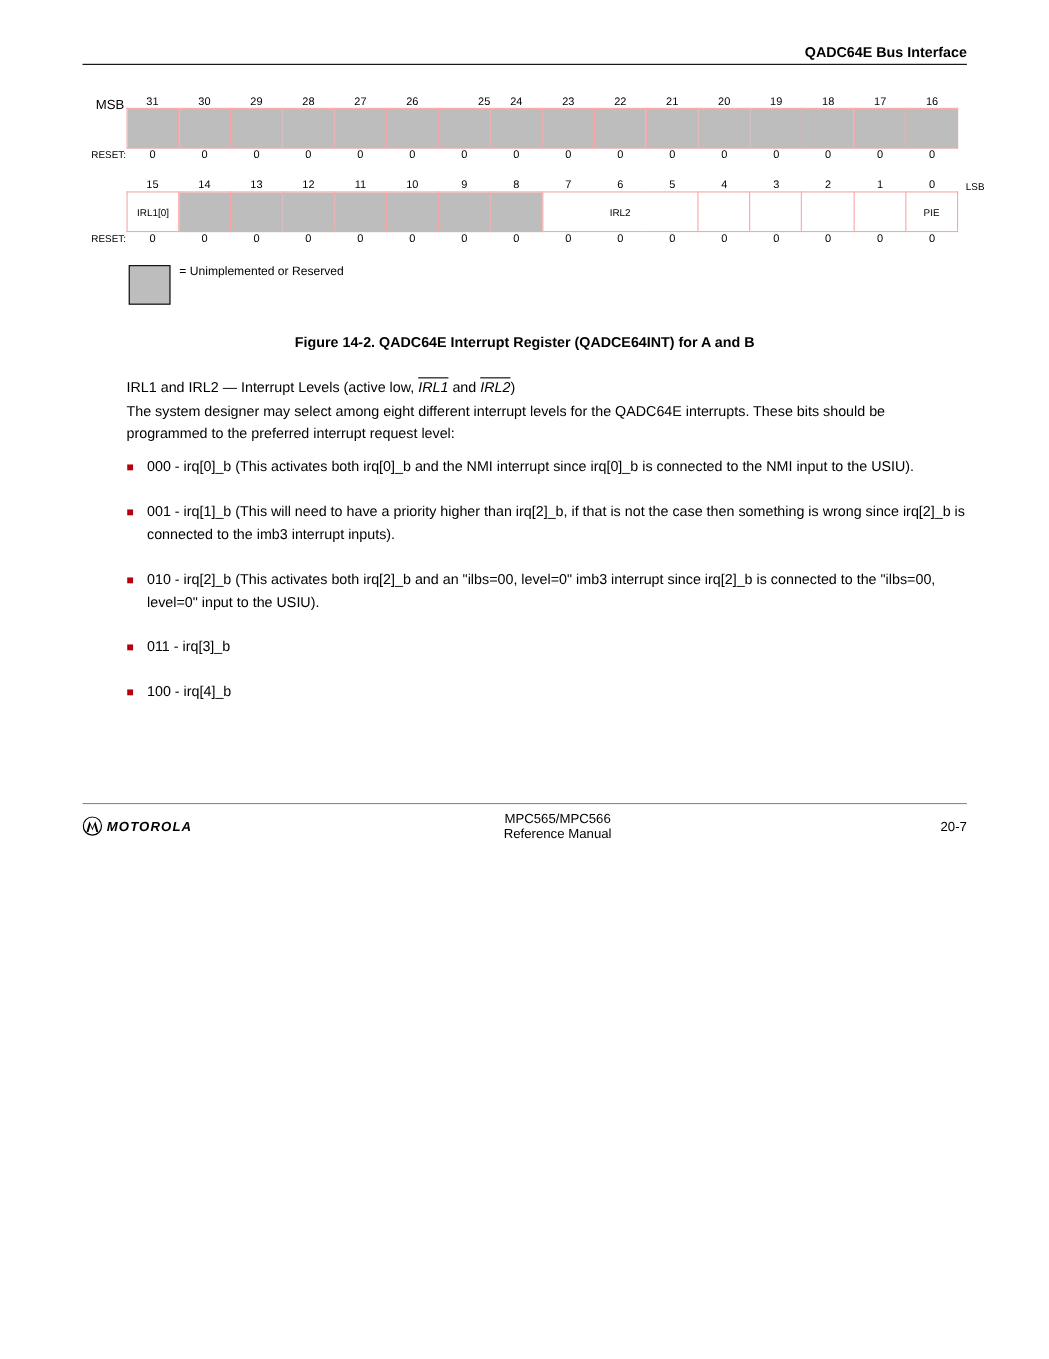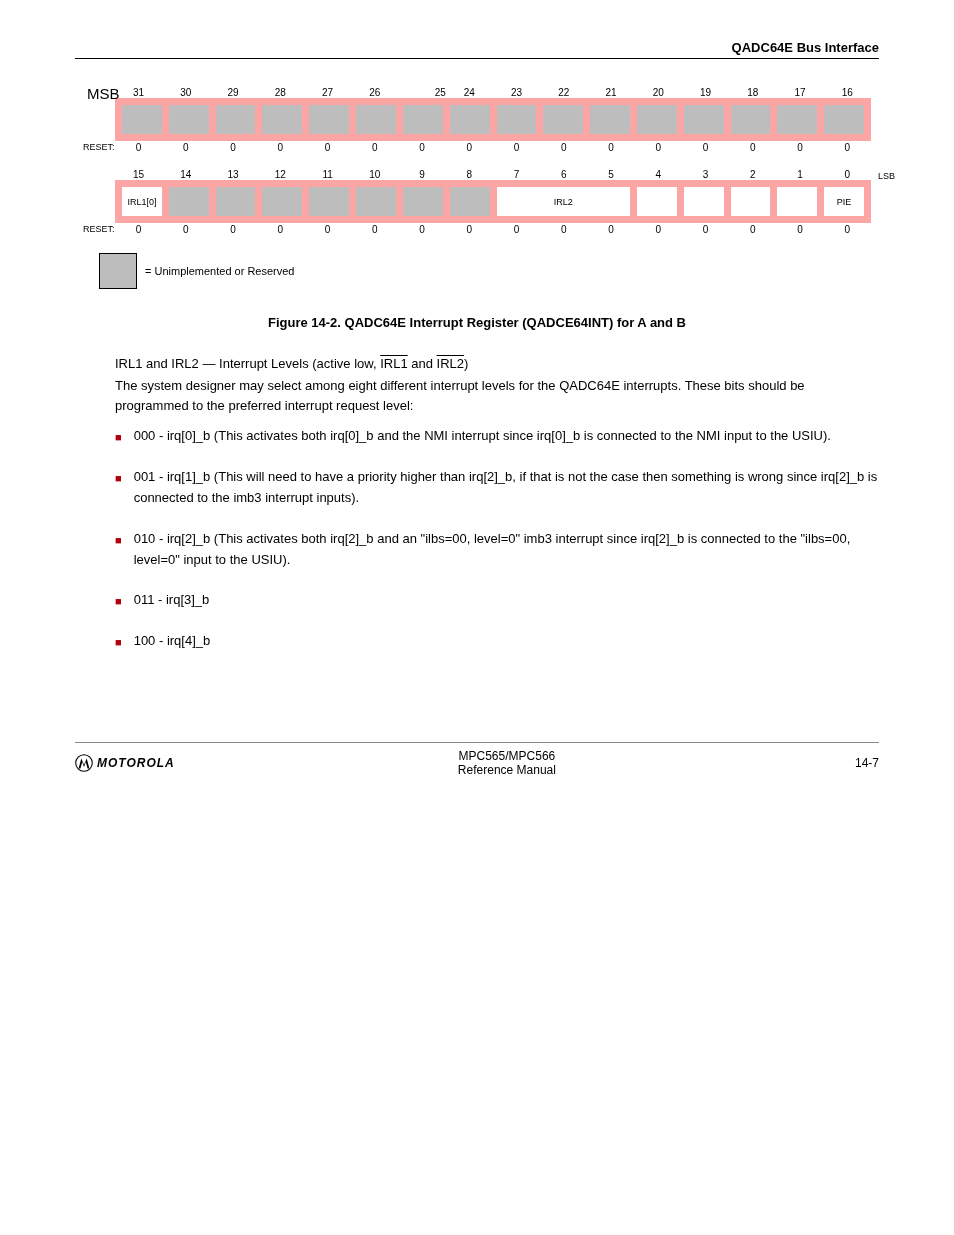--- a/index.html
+++ b/index.html
@@ -40,21 +40,21 @@
   .bits-row.labels {
     font-size: 10px;
   }
   table.bitfield {
     border-collapse: collapse;
     margin-left: 40px;
     width: 756px;
     table-layout: fixed;
   }
   table.bitfield td {
-    border: 7px solid #fca5a5;
+    border: 1px solid #fca5a5;
     height: 36px;
     text-align: center;
     font-size: 9px;
     padding: 0;
   }
   table.bitfield td.shaded {
     background: #bdbdbd;
   }
   .reset-row {
     display: flex;
@@ -72,22 +72,21 @@
     width: 756px;
     font-size: 10px;
     margin-top: 10px;
   }
   .bitnum-row .num {
     flex: 1;
     text-align: center;
   }
   .legend-row {
     display: flex;
-    align-items: center;
-    margin-left: 24px;
+    margin-left: 42px;
     margin-top: 18px;
     margin-bottom: 26px;
   }
   .legend-box {
     width: 38px;
     height: 36px;
     border: 1px solid #000;
     background: #bdbdbd;
     margin-right: 8px;
   }
@@ -166,35 +165,35 @@
     font-size: 12px;
   }
   .footer-center {
     flex: 1;
     text-align: center;
   }
   .footer-right {
     width: 40px;
     text-align: right;
   }
-  .overline { text-decoration: overline; }
+  .overline { text-decoration: overline; font-style: italic; }
 </style>
 </head>
 <body>
 
 <div class="page">
 
   <div class="header-row">
     <span>QADC64E Bus Interface</span>
   </div>
   <hr class="top-rule">
 
 
   <div class="bits-row labels" style="position:relative;">
-    <span style="position:absolute; left:-28px; bottom:-4px; font-size:15px;">MSB</span>
+    <span style="position:absolute; left:-28px; bottom:-4px; font-size:12px;">MSB</span>
     <span class="num" style="flex:1; text-align:center;">31</span>
     <span class="num" style="flex:1; text-align:center;">30</span>
     <span class="num" style="flex:1; text-align:center;">29</span>
     <span class="num" style="flex:1; text-align:center;">28</span>
     <span class="num" style="flex:1; text-align:center;">27</span>
     <span class="num" style="flex:1; text-align:center;">26</span>
     <span class="num" style="flex:1; text-align:right;">25</span>
     <span class="num" style="flex:1; text-align:center;">24</span>
     <span class="num" style="flex:1; text-align:center;">23</span>
     <span class="num" style="flex:1; text-align:center;">22</span>
@@ -352,16 +351,16 @@
       <svg class="motorola-logo" viewBox="0 0 100 100">
         <circle cx="50" cy="50" r="46" fill="none" stroke="#000" stroke-width="6"></circle>
         <path d="M20 80 L35 25 L50 60 L65 25 L80 80 L70 80 L60 45 L50 72 L40 45 L30 80 Z" fill="#000"></path>
       </svg>
       <span class="motorola-word">MOTOROLA</span>
     </div>
     <div class="footer-center">
       <div>MPC565/MPC566</div>
       <div>Reference Manual</div>
     </div>
-    <div class="footer-right">14-7</div>
+    <div class="footer-right">20-7</div>
   </div>
 
 </div>
 
 </body></html>

